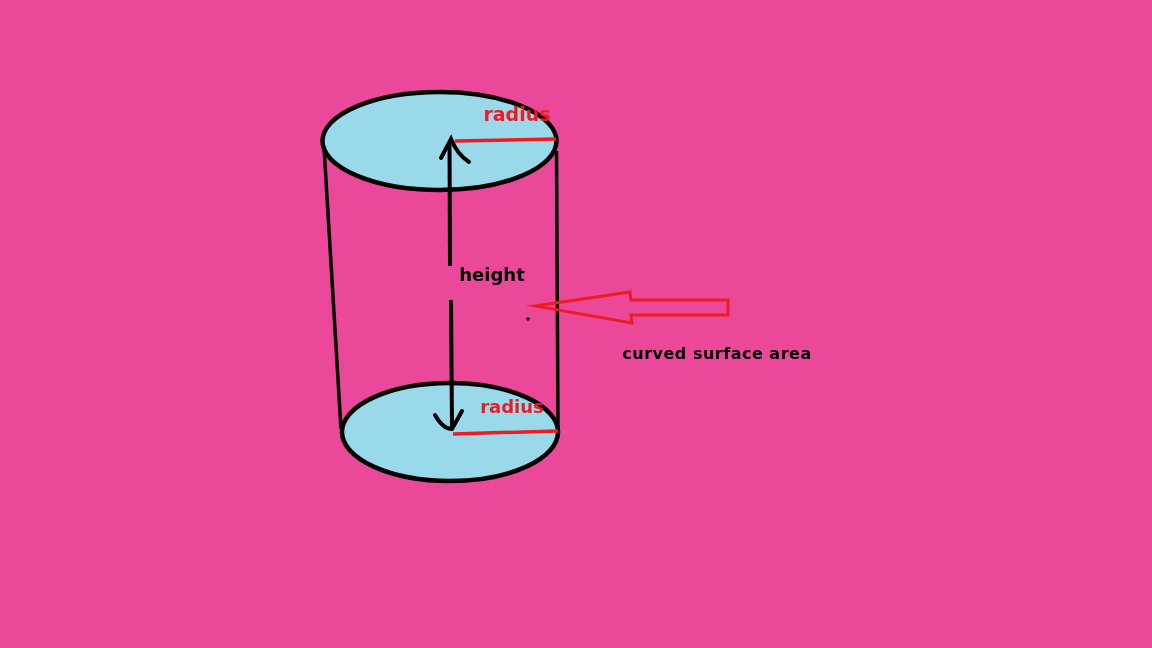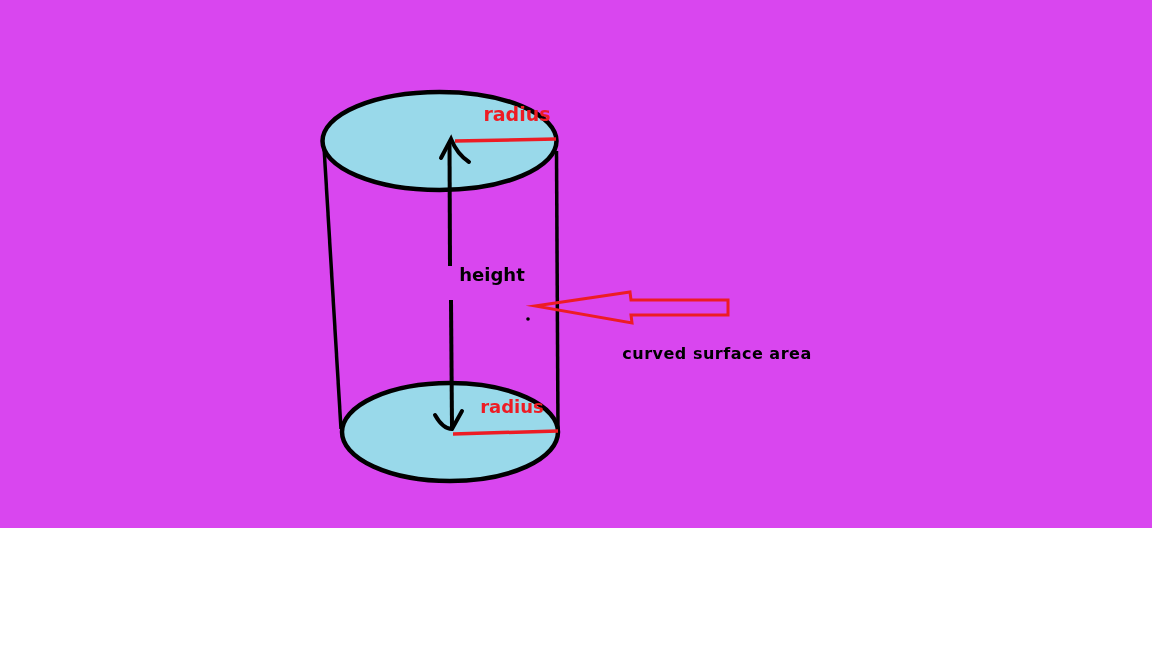--- a/index.html
+++ b/index.html
@@ -3,22 +3,22 @@
 <meta charset="utf-8">
 <style>
   html, body {
     margin: 0;
     padding: 0;
     background: #ffffff;
   }
   .stage {
     position: relative;
     width: 1152px;
-    height: 528px;
-    background: #d946ef;
+    height: 648px;
+    background: #ec4899;
     overflow: hidden;
     font-family: "DejaVu Sans", sans-serif;
   }
   svg { display: block; }
   .diagram-label {
     font-family: "DejaVu Sans", sans-serif;
     font-weight: bold;
   }
 </style>
 </head>

